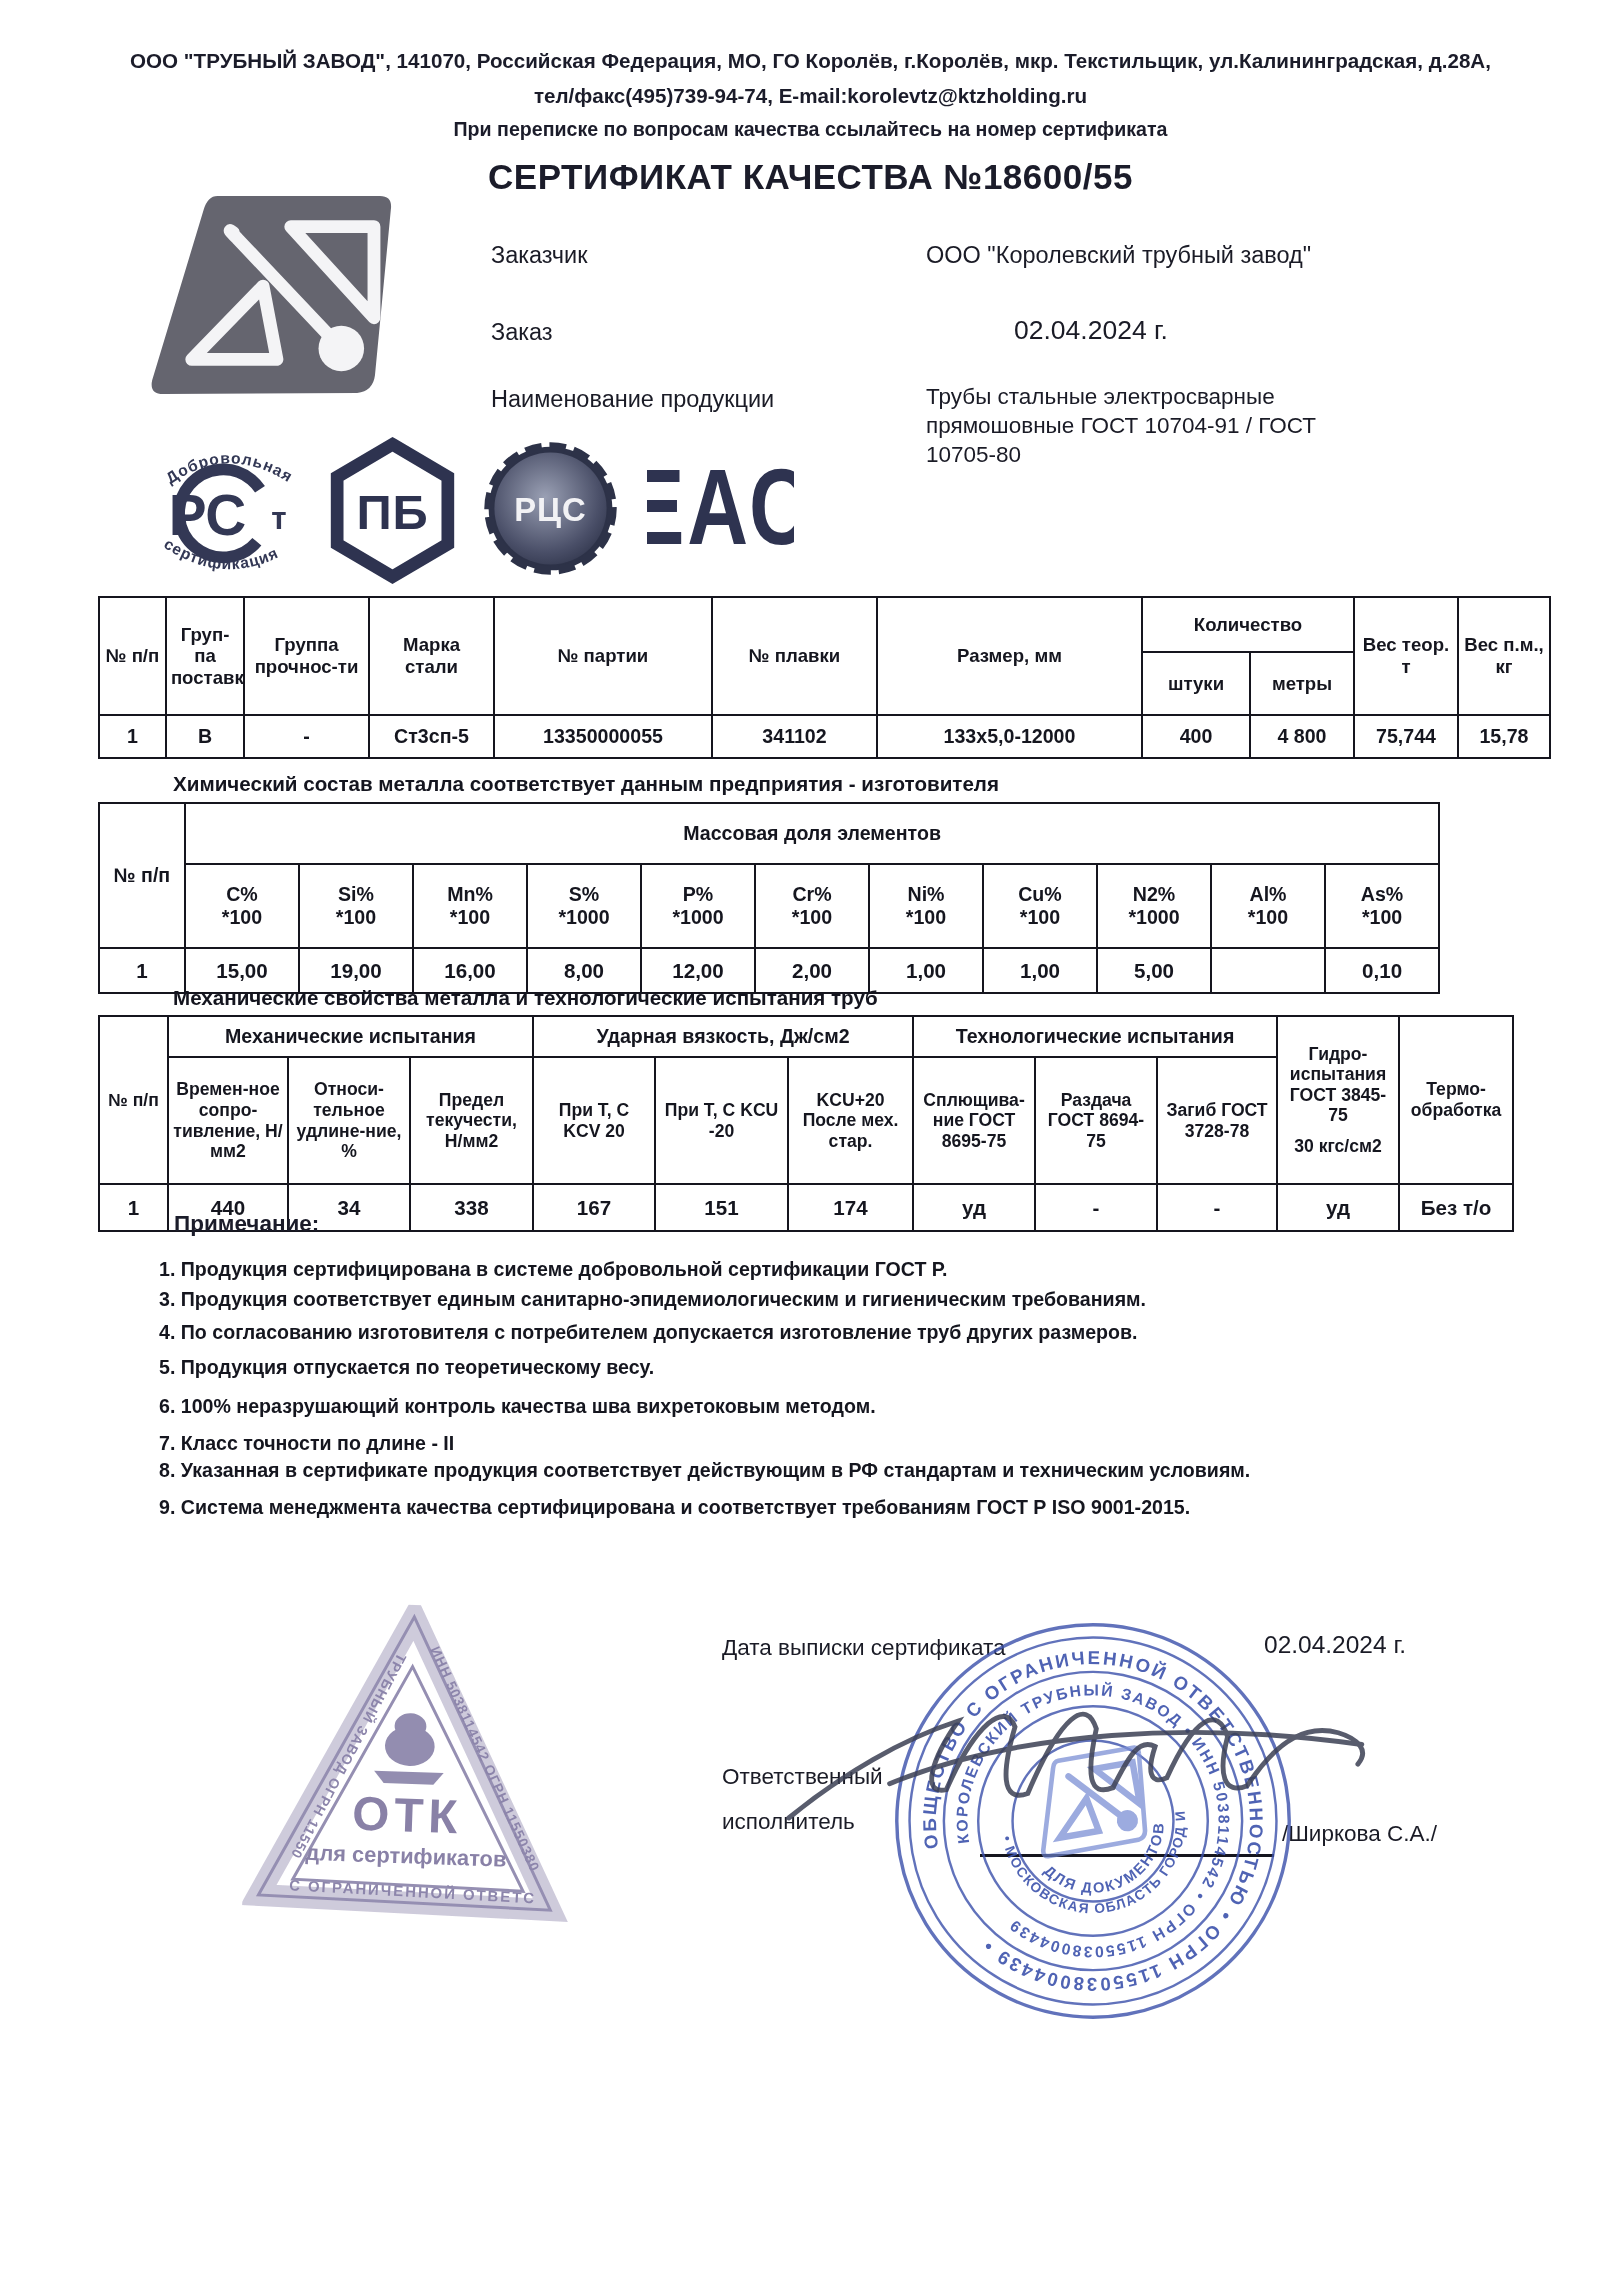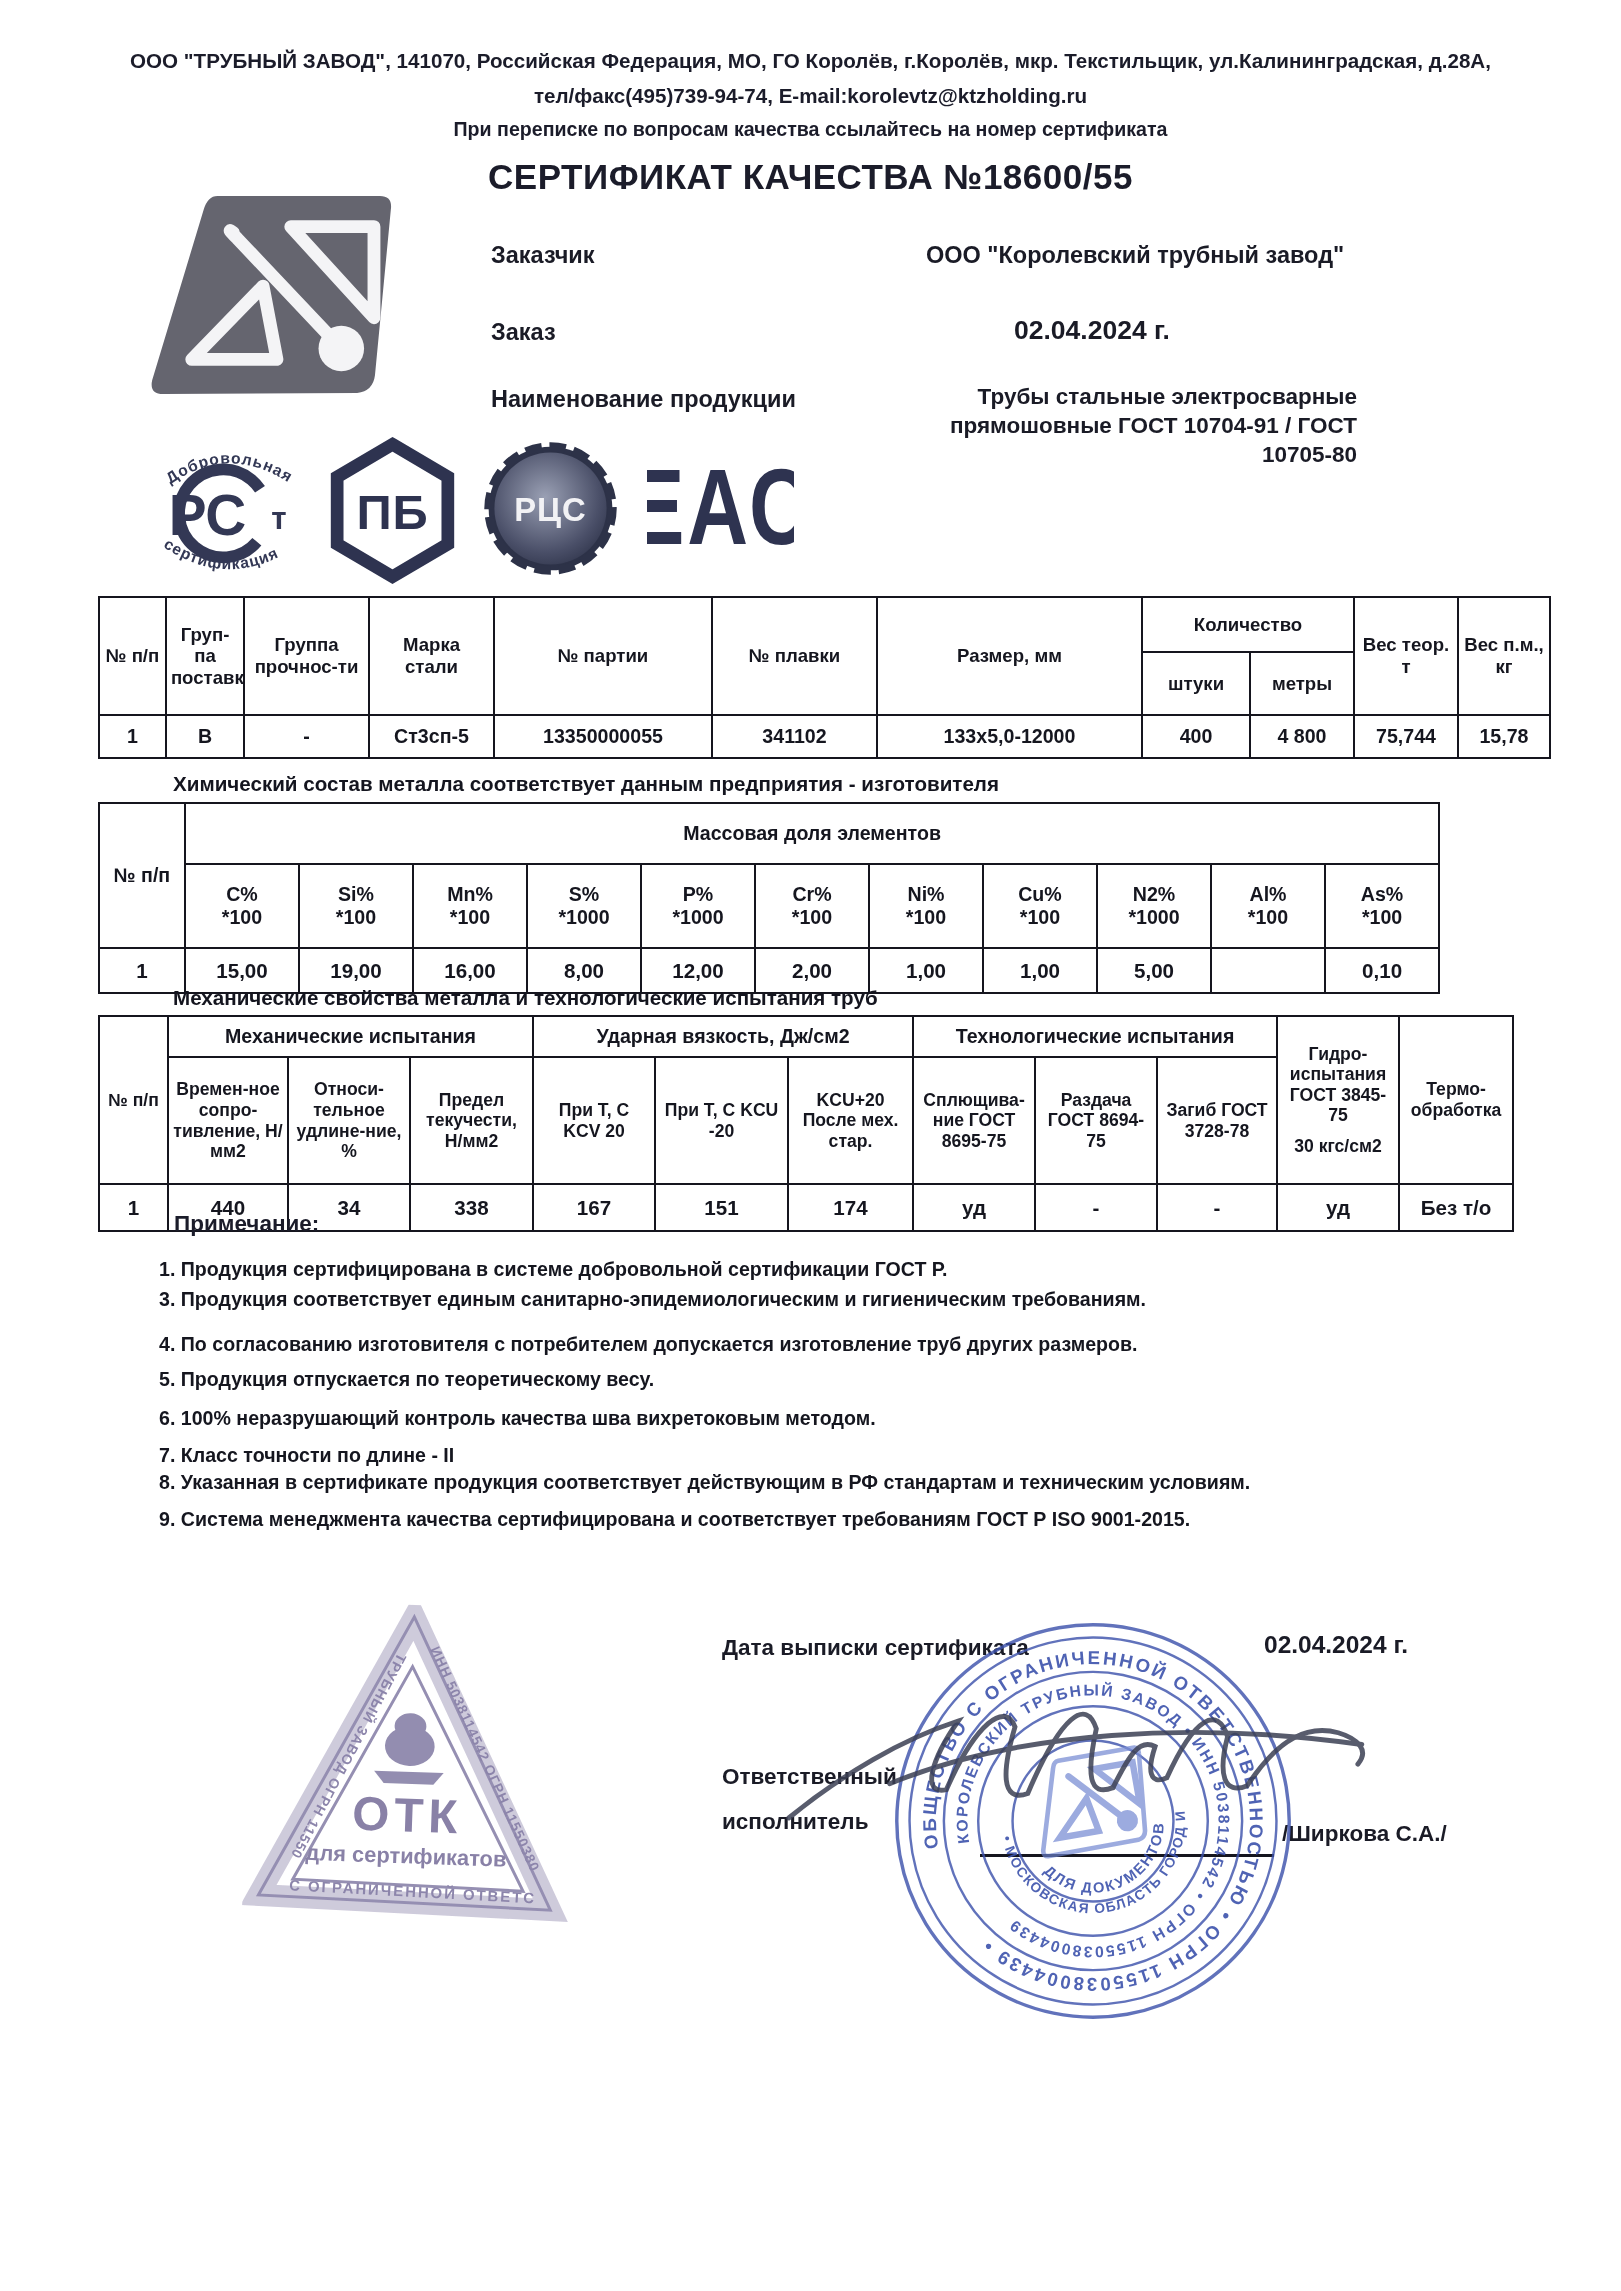--- a/index.html
+++ b/index.html
@@ -17,21 +17,21 @@
   .t1 th{font-size:18.6px;line-height:21.6px;}
   .t1 td{font-size:19.6px;height:37px;}
   .chem th{font-size:19.6px;line-height:23.5px;}
   .chem td{font-size:20.6px;height:39px;}
   .mech th{font-size:17.6px;line-height:20.6px;}
   .mech td{font-size:20.6px;height:41px;}
   .sec-title{font-size:20.6px;font-weight:bold;color:#14151f;}
   
   .note{font-size:19.6px;font-weight:bold;color:#15161f;line-height:25.5px;width:1402px;}
   
-  .flabel{font-size:22.5px;font-weight:bold;color:#1a1b26;text-align:right;}
+  .flabel{font-size:22.5px;font-weight:normal;color:#1a1b26;}
   .sig-line{position:absolute;background:#15151e;height:2.9px;}
   .stamp{pointer-events:none;}
 </style>
 </head>
 <body>
 
 <div class="page">
 
   <div class="abs ctr b" style="top:49px;font-size:20.6px;">ООО "ТРУБНЫЙ ЗАВОД", 141070, Российская Федерация, МО, ГО Королёв, г.Королёв, мкр. Текстильщик, ул.Калининградская, д.28А,</div>
   <div class="abs ctr b" style="top:84px;font-size:20.6px;">тел/факс(495)739-94-74, E-mail:korolevtz@ktzholding.ru</div>
@@ -271,21 +271,21 @@
       <td>-</td>
       <td>уд</td>
       <td>Без т/о</td>
     </tr>
   </tbody>
     </table>
 
   <div class="abs b" style="left:174px;top:1211px;font-size:22.5px;">Примечание:</div>
   <div class="abs" style="left:159px;top:1257px;">
     <div class="note" style="margin-bottom:4.9px;">1. Продукция сертифицирована в системе добровольной сертификации ГОСТ Р.</div>
-    <div class="note" style="margin-bottom:19px;">3. Продукция соответствует единым санитарно-эпидемиологическим и гигиеническим требованиям.</div>
+    <div class="note" style="margin-bottom:7px;">3. Продукция соответствует единым санитарно-эпидемиологическим и гигиеническим требованиям.</div>
     <div class="note" style="margin-bottom:9.8px;">4. По согласованию изготовителя с потребителем допускается изготовление труб других размеров.</div>
     <div class="note" style="margin-bottom:13.7px;">5. Продукция отпускается по теоретическому весу.</div>
     <div class="note" style="margin-bottom:10.8px;">6. 100% неразрушающий контроль качества шва вихретоковым методом.</div>
     <div class="note" style="margin-bottom:2px;">7. Класс точности по длине - II</div>
     <div class="note" style="margin-bottom:11.8px;">8. Указанная в сертификате продукция соответствует действующим в РФ стандартам и техническим условиям.</div>
     <div class="note">9. Система менеджмента качества сертифицирована и соответствует требованиям ГОСТ Р ISO 9001-2015.</div>
   </div>
 
   <div class="abs flabel" style="left:722px;top:1635px;">Дата выписки сертификата</div>
   <div class="abs flabel" style="left:1264px;top:1631px;font-size:24.5px;">02.04.2024 г.</div>

